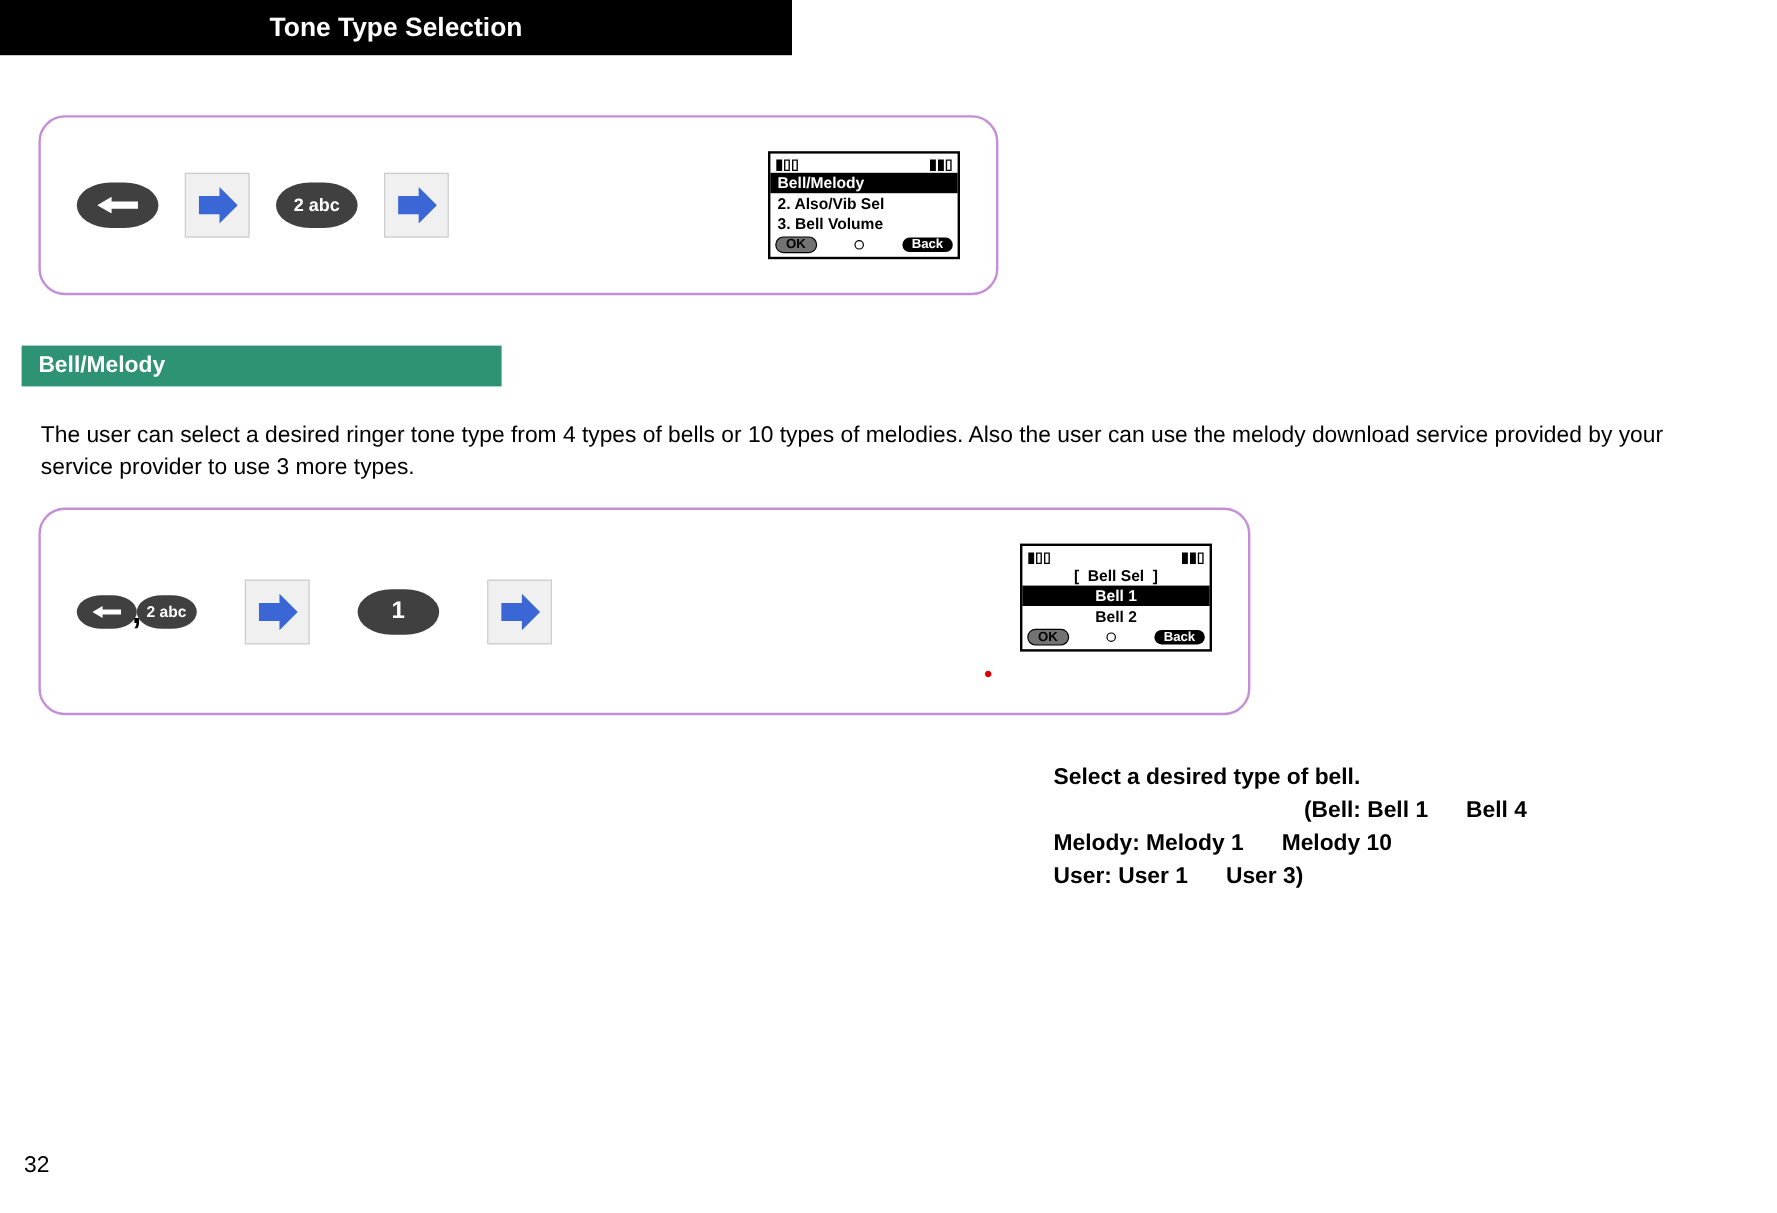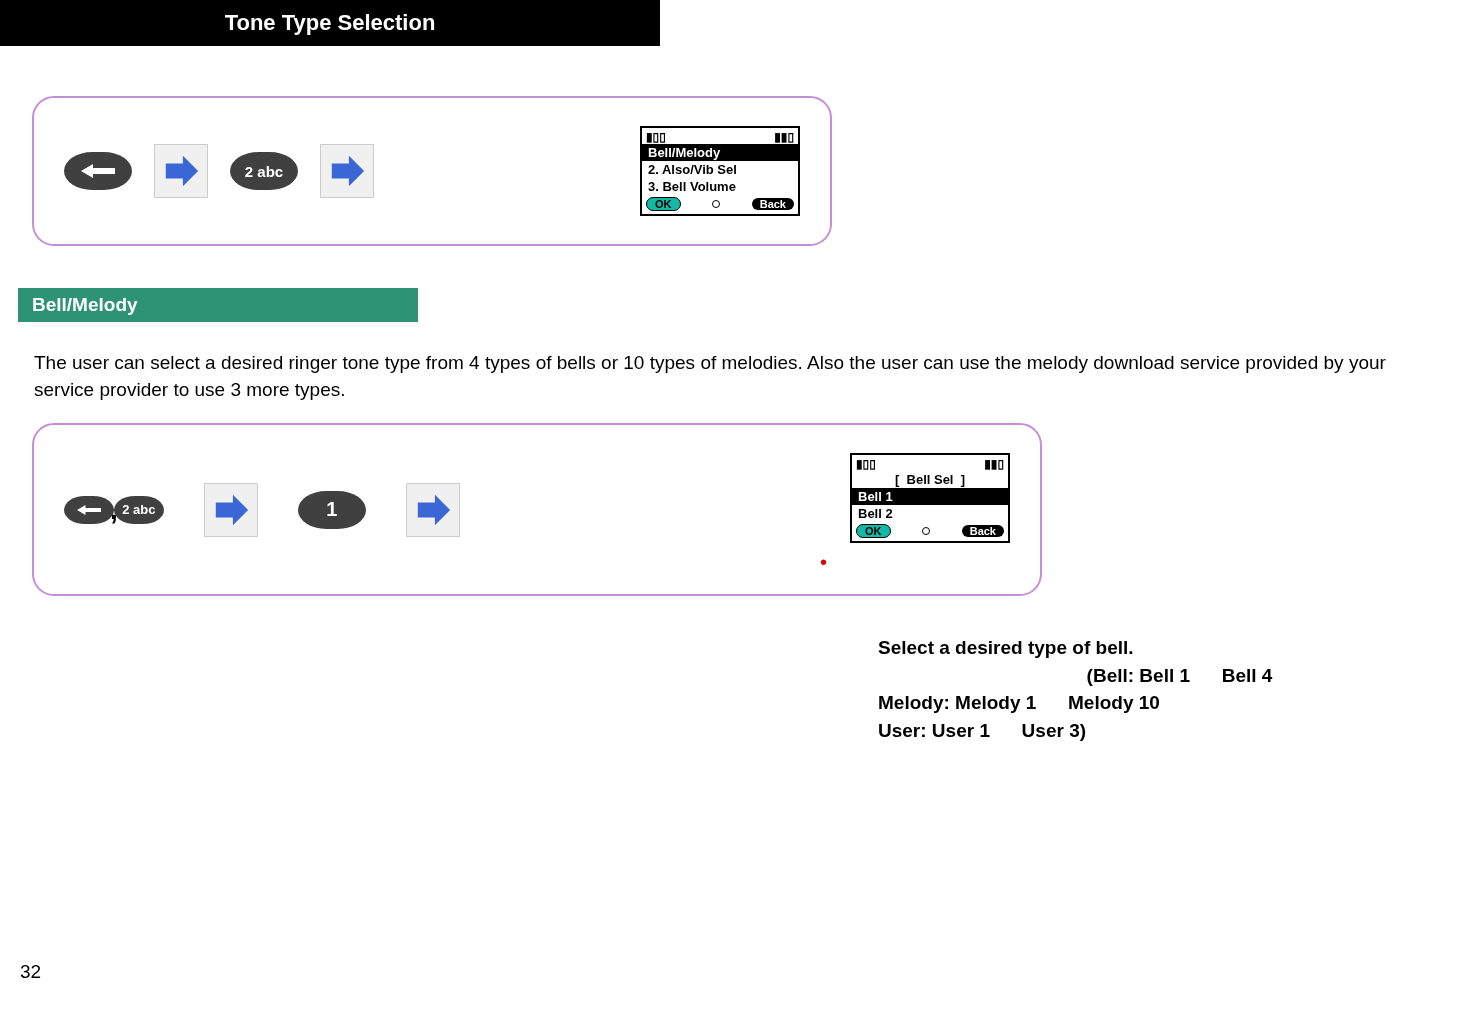--- a/index.html
+++ b/index.html
@@ -66,35 +66,35 @@
     display: flex; justify-content: space-between;
     padding: 2px 4px 0 4px;
     font-weight: bold;
   }
   .ps-row {
     padding: 1px 6px;
     font-weight: bold;
     font-size: 13px;
   }
   .ps-row.hl { background: #000; color: #fff; }
-  .ps-row.center { }
+  .ps-row.center { text-align: center; }
   .ps-row.header { text-align: center; font-weight: bold; }
   .ps-bottom {
     display: flex; justify-content: space-between; align-items: center;
     padding: 2px 4px 3px 4px;
     font-size: 11px;
   }
   .ps-pill {
     background: #000; color: #fff;
     border-radius: 10px;
     padding: 0 8px;
     font-weight: bold;
     font-size: 11px;
   }
-  .ps-pill.light { background: #14b8a6; color: #000; border: 1px solid #000; }
+  .ps-pill.light { background: #737373; color: #000; border: 1px solid #000; }
   .ps-dot { width:8px;height:8px;border:1px solid #000;border-radius:50%; }
   .green-sub {
     background: #2e9274;
     color: #fff;
     font-weight: bold;
     font-size: 19px;
     padding: 6px 14px;
     width: 400px;
     margin: 42px 0 0 18px;
   }

